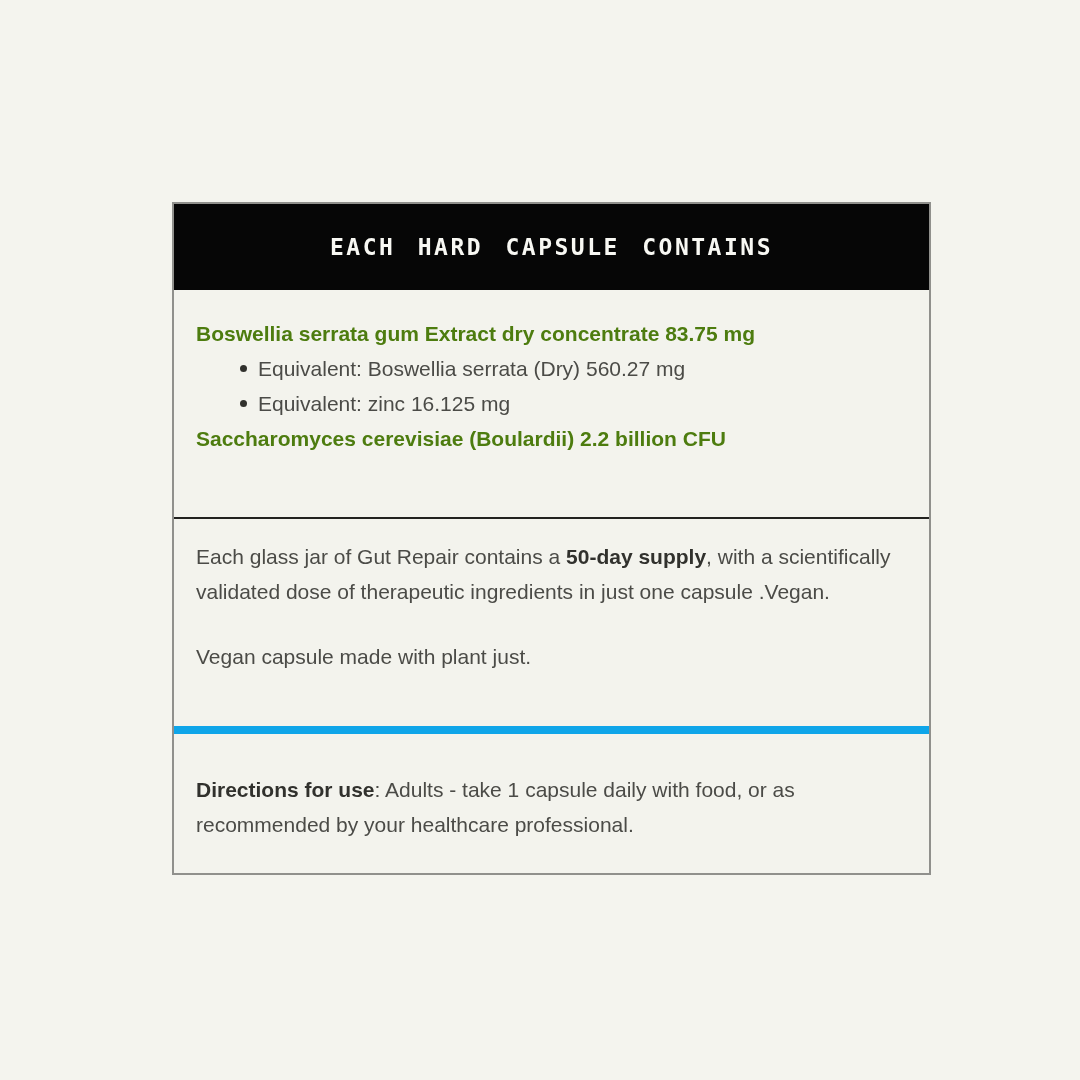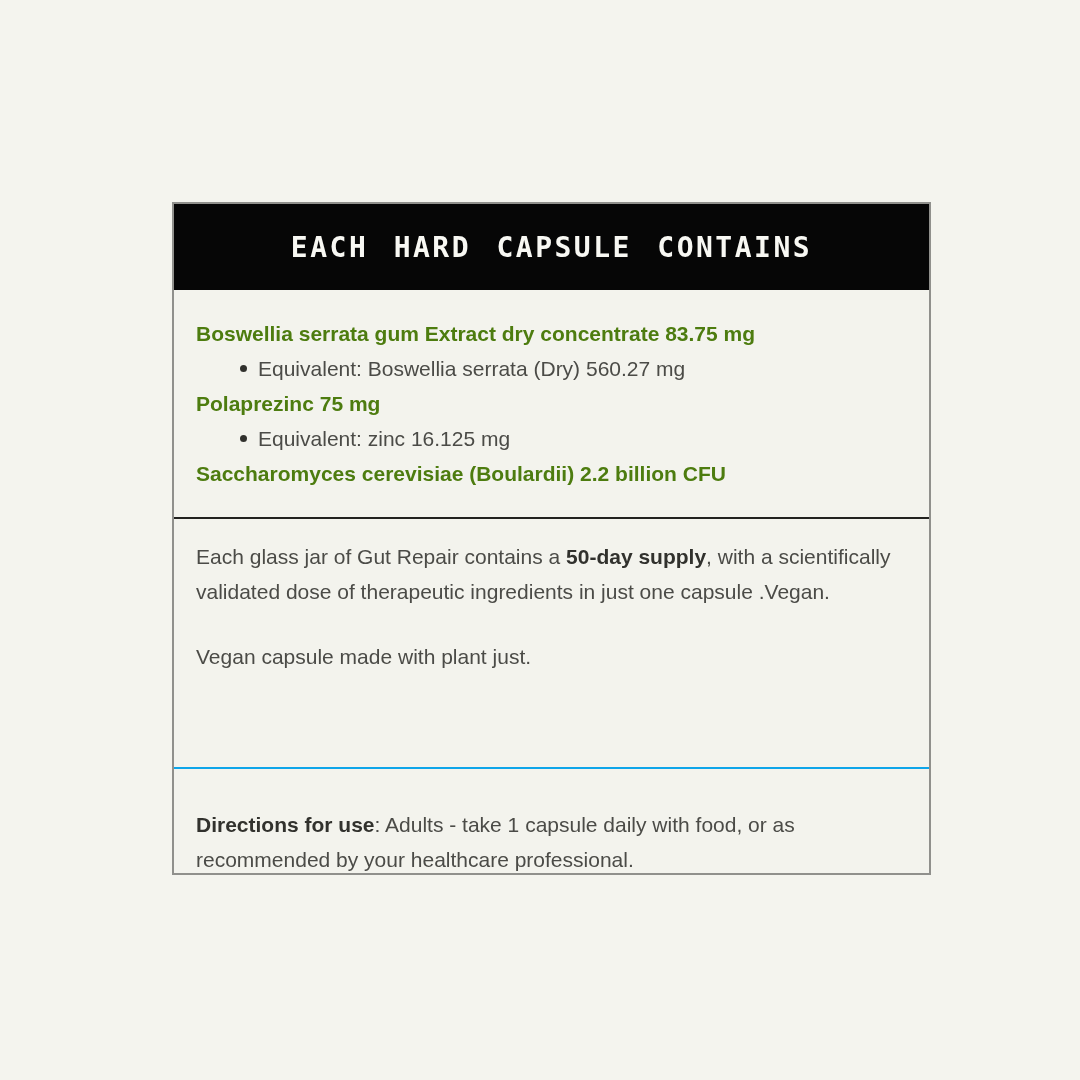--- a/index.html
+++ b/index.html
@@ -22,21 +22,21 @@
   .label-header {
     height: 86px;
     background: #060606;
     display: flex;
     align-items: center;
     justify-content: center;
   }
   .label-header .header-title {
     color: #f8f8f3;
     font-family: "DejaVu Sans Mono", monospace;
-    font-size: 28px;
+    font-size: 23px;
     font-weight: bold;
     letter-spacing: 2.5px;
     word-spacing: 6px;
     white-space: nowrap;
   }
   .section {
     padding: 0 24px 0 22px;
     color: #4b4b47;
     font-size: 21px;
     line-height: 35px;
@@ -45,23 +45,22 @@
     height: 227px;
     padding-top: 26px;
   }
   .section-supply {
     height: 209px;
     border-top: 2px solid #22221f;
     padding-top: 20px;
   }
   .section-directions {
     height: 147px;
-    border-top: 2px solid #0ea5e9;
+    border-top: 8px solid #0ea5e9;
     padding-top: 38px;
-    margin-top: 41px;
   }
   .ing-line { white-space: nowrap; }
   .ing-main {
     font-weight: bold;
     color: #4d7c0f;
   }
   .ing-bullet {
     padding-left: 62px;
     position: relative;
     color: #4b4b47;
@@ -90,21 +89,20 @@
   <div class="label-header">
     <span class="header-title">EACH HARD CAPSULE CONTAINS</span>
   </div>
 
   <div class="section section-ingredients">
     <div class="ing-line ing-main">Boswellia serrata gum Extract dry concentrate 83.75 mg</div>
     <div class="ing-line ing-bullet">
       <span class="bullet-dot"></span>
       <span>Equivalent: Boswellia serrata (Dry) 560.27 mg</span>
     </div>
-    <div class="ing-line ing-main">Polaprezinc 75 mg</div>
     <div class="ing-line ing-bullet">
       <span class="bullet-dot"></span>
       <span>Equivalent: zinc 16.125 mg</span>
     </div>
     <div class="ing-line ing-main">Saccharomyces cerevisiae (Boulardii) 2.2 billion CFU</div>
   </div>
 
   <div class="section section-supply">
     <p><span>Each glass jar of Gut Repair contains a </span><span class="bold-inline">50-day supply</span><span>, with a scientifically validated dose of therapeutic ingredients in just one capsule .Vegan.</span></p>
     <p class="para-gap">Vegan capsule made with plant just.</p>

